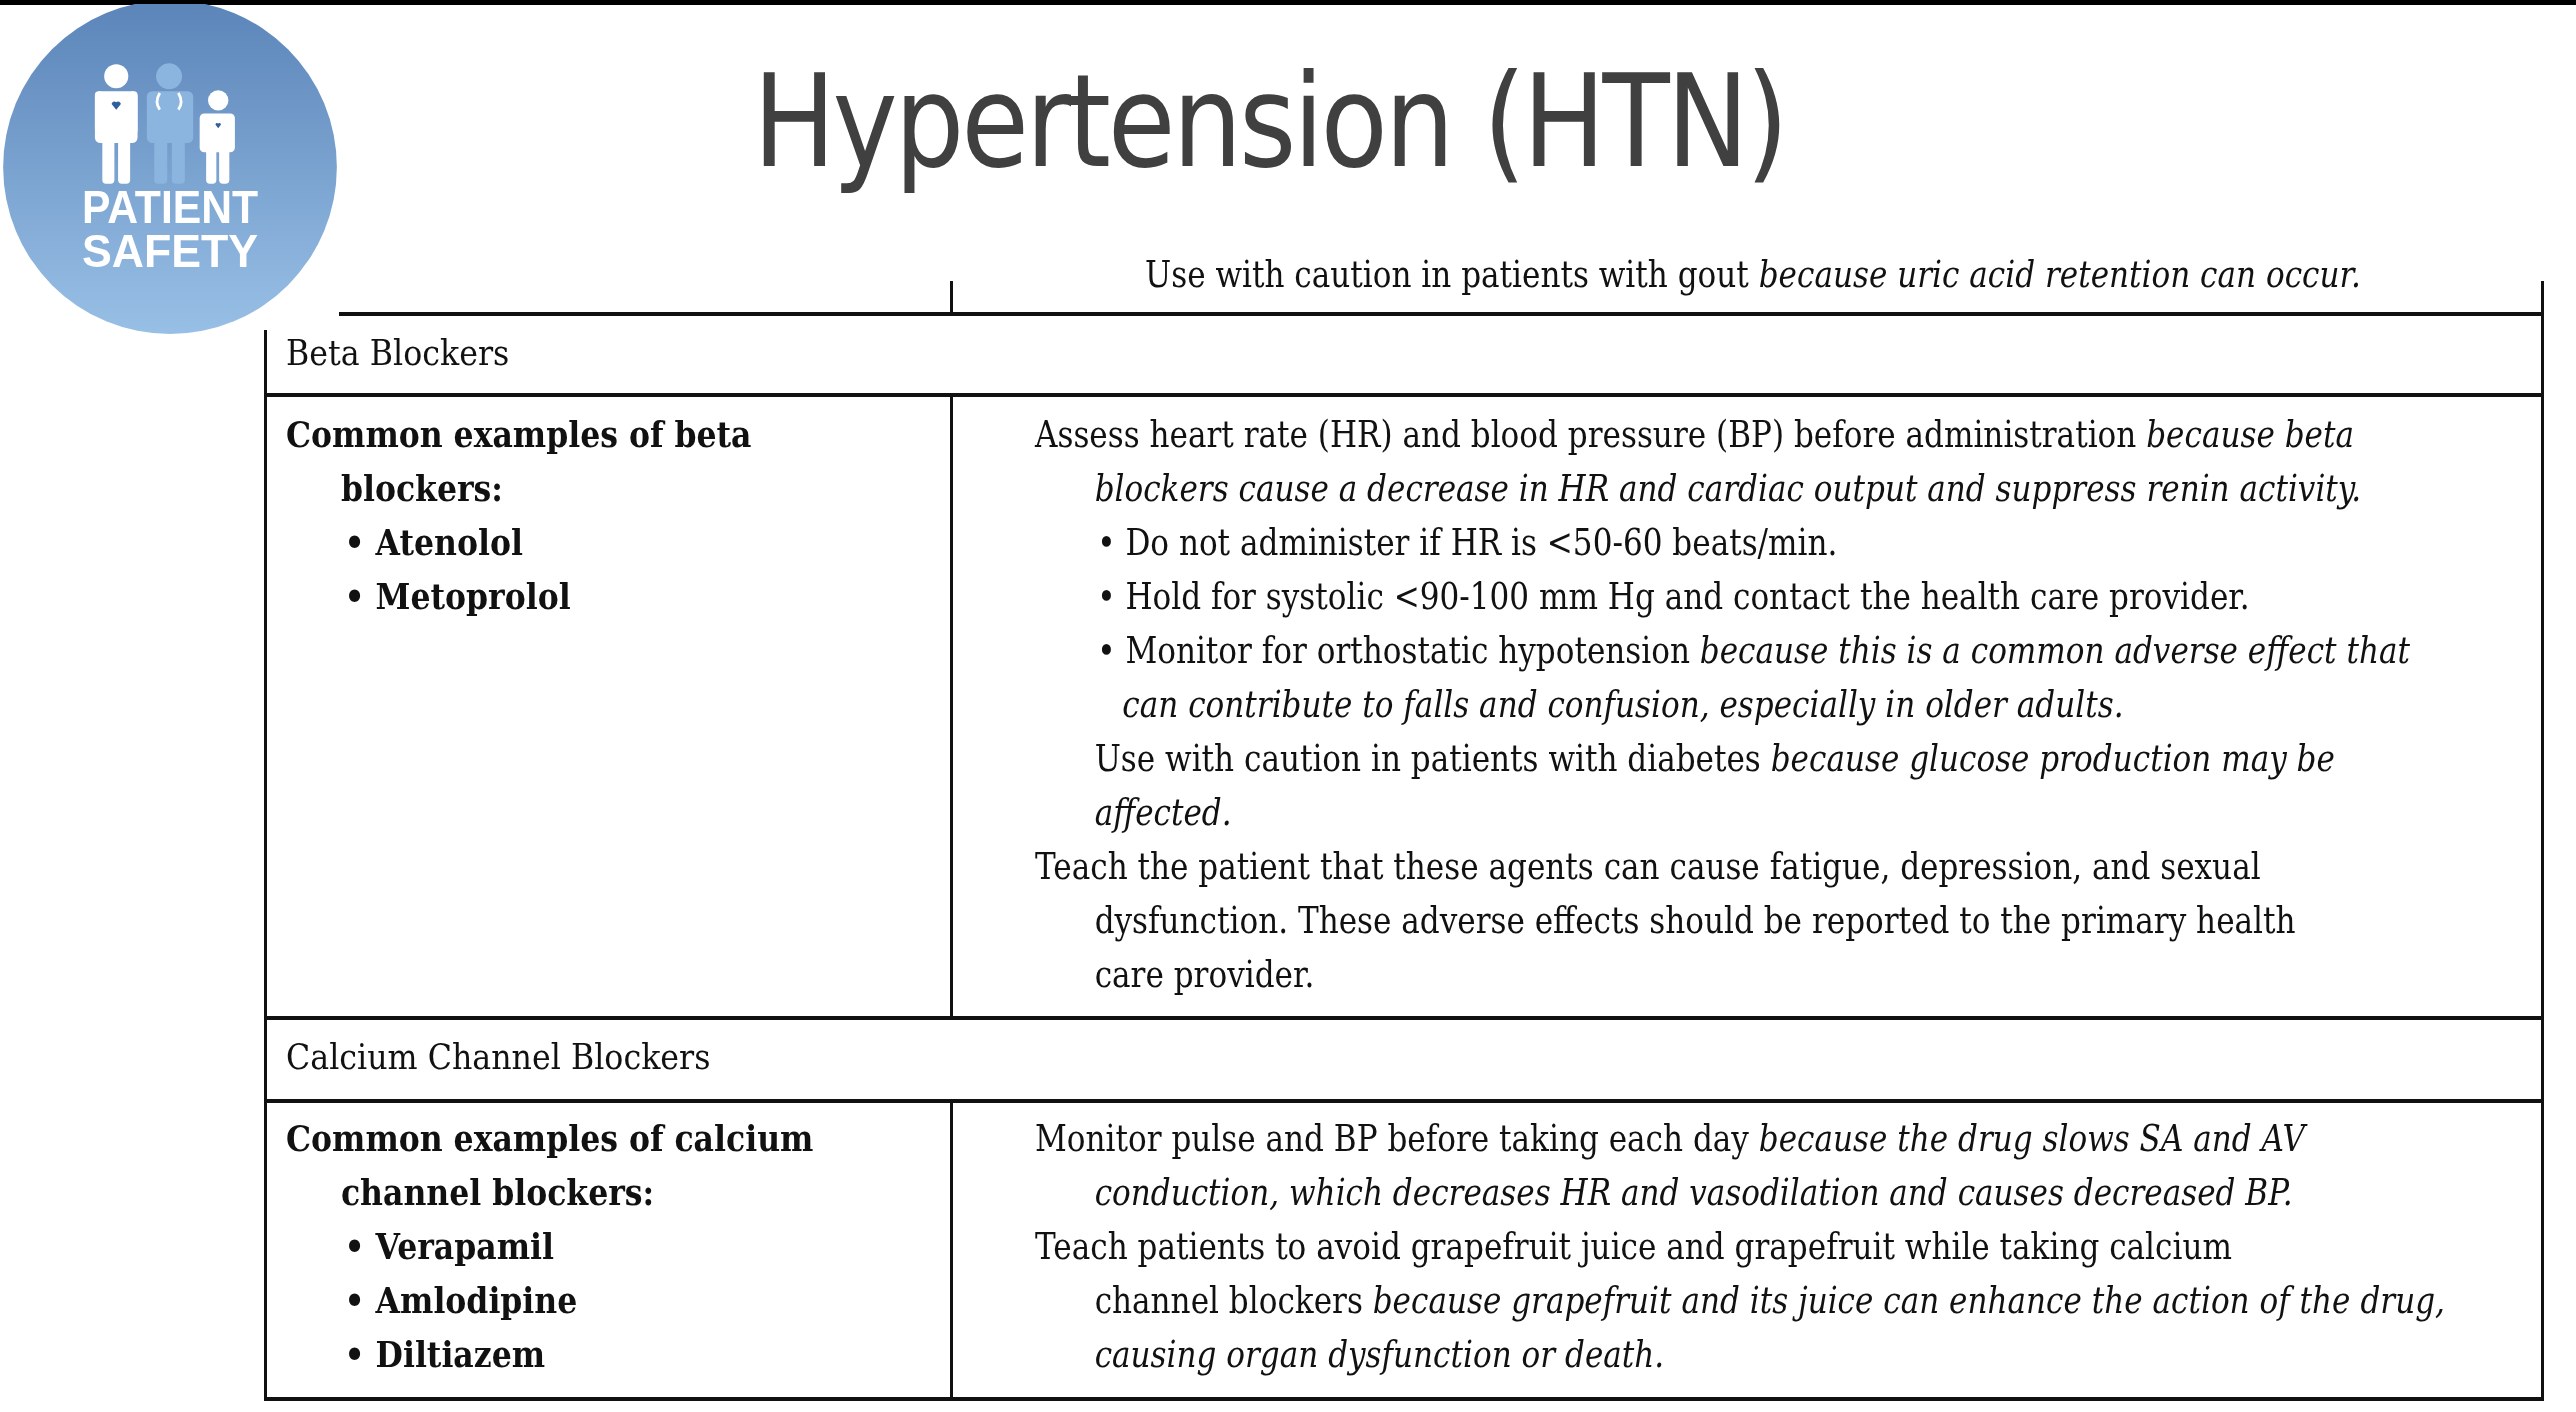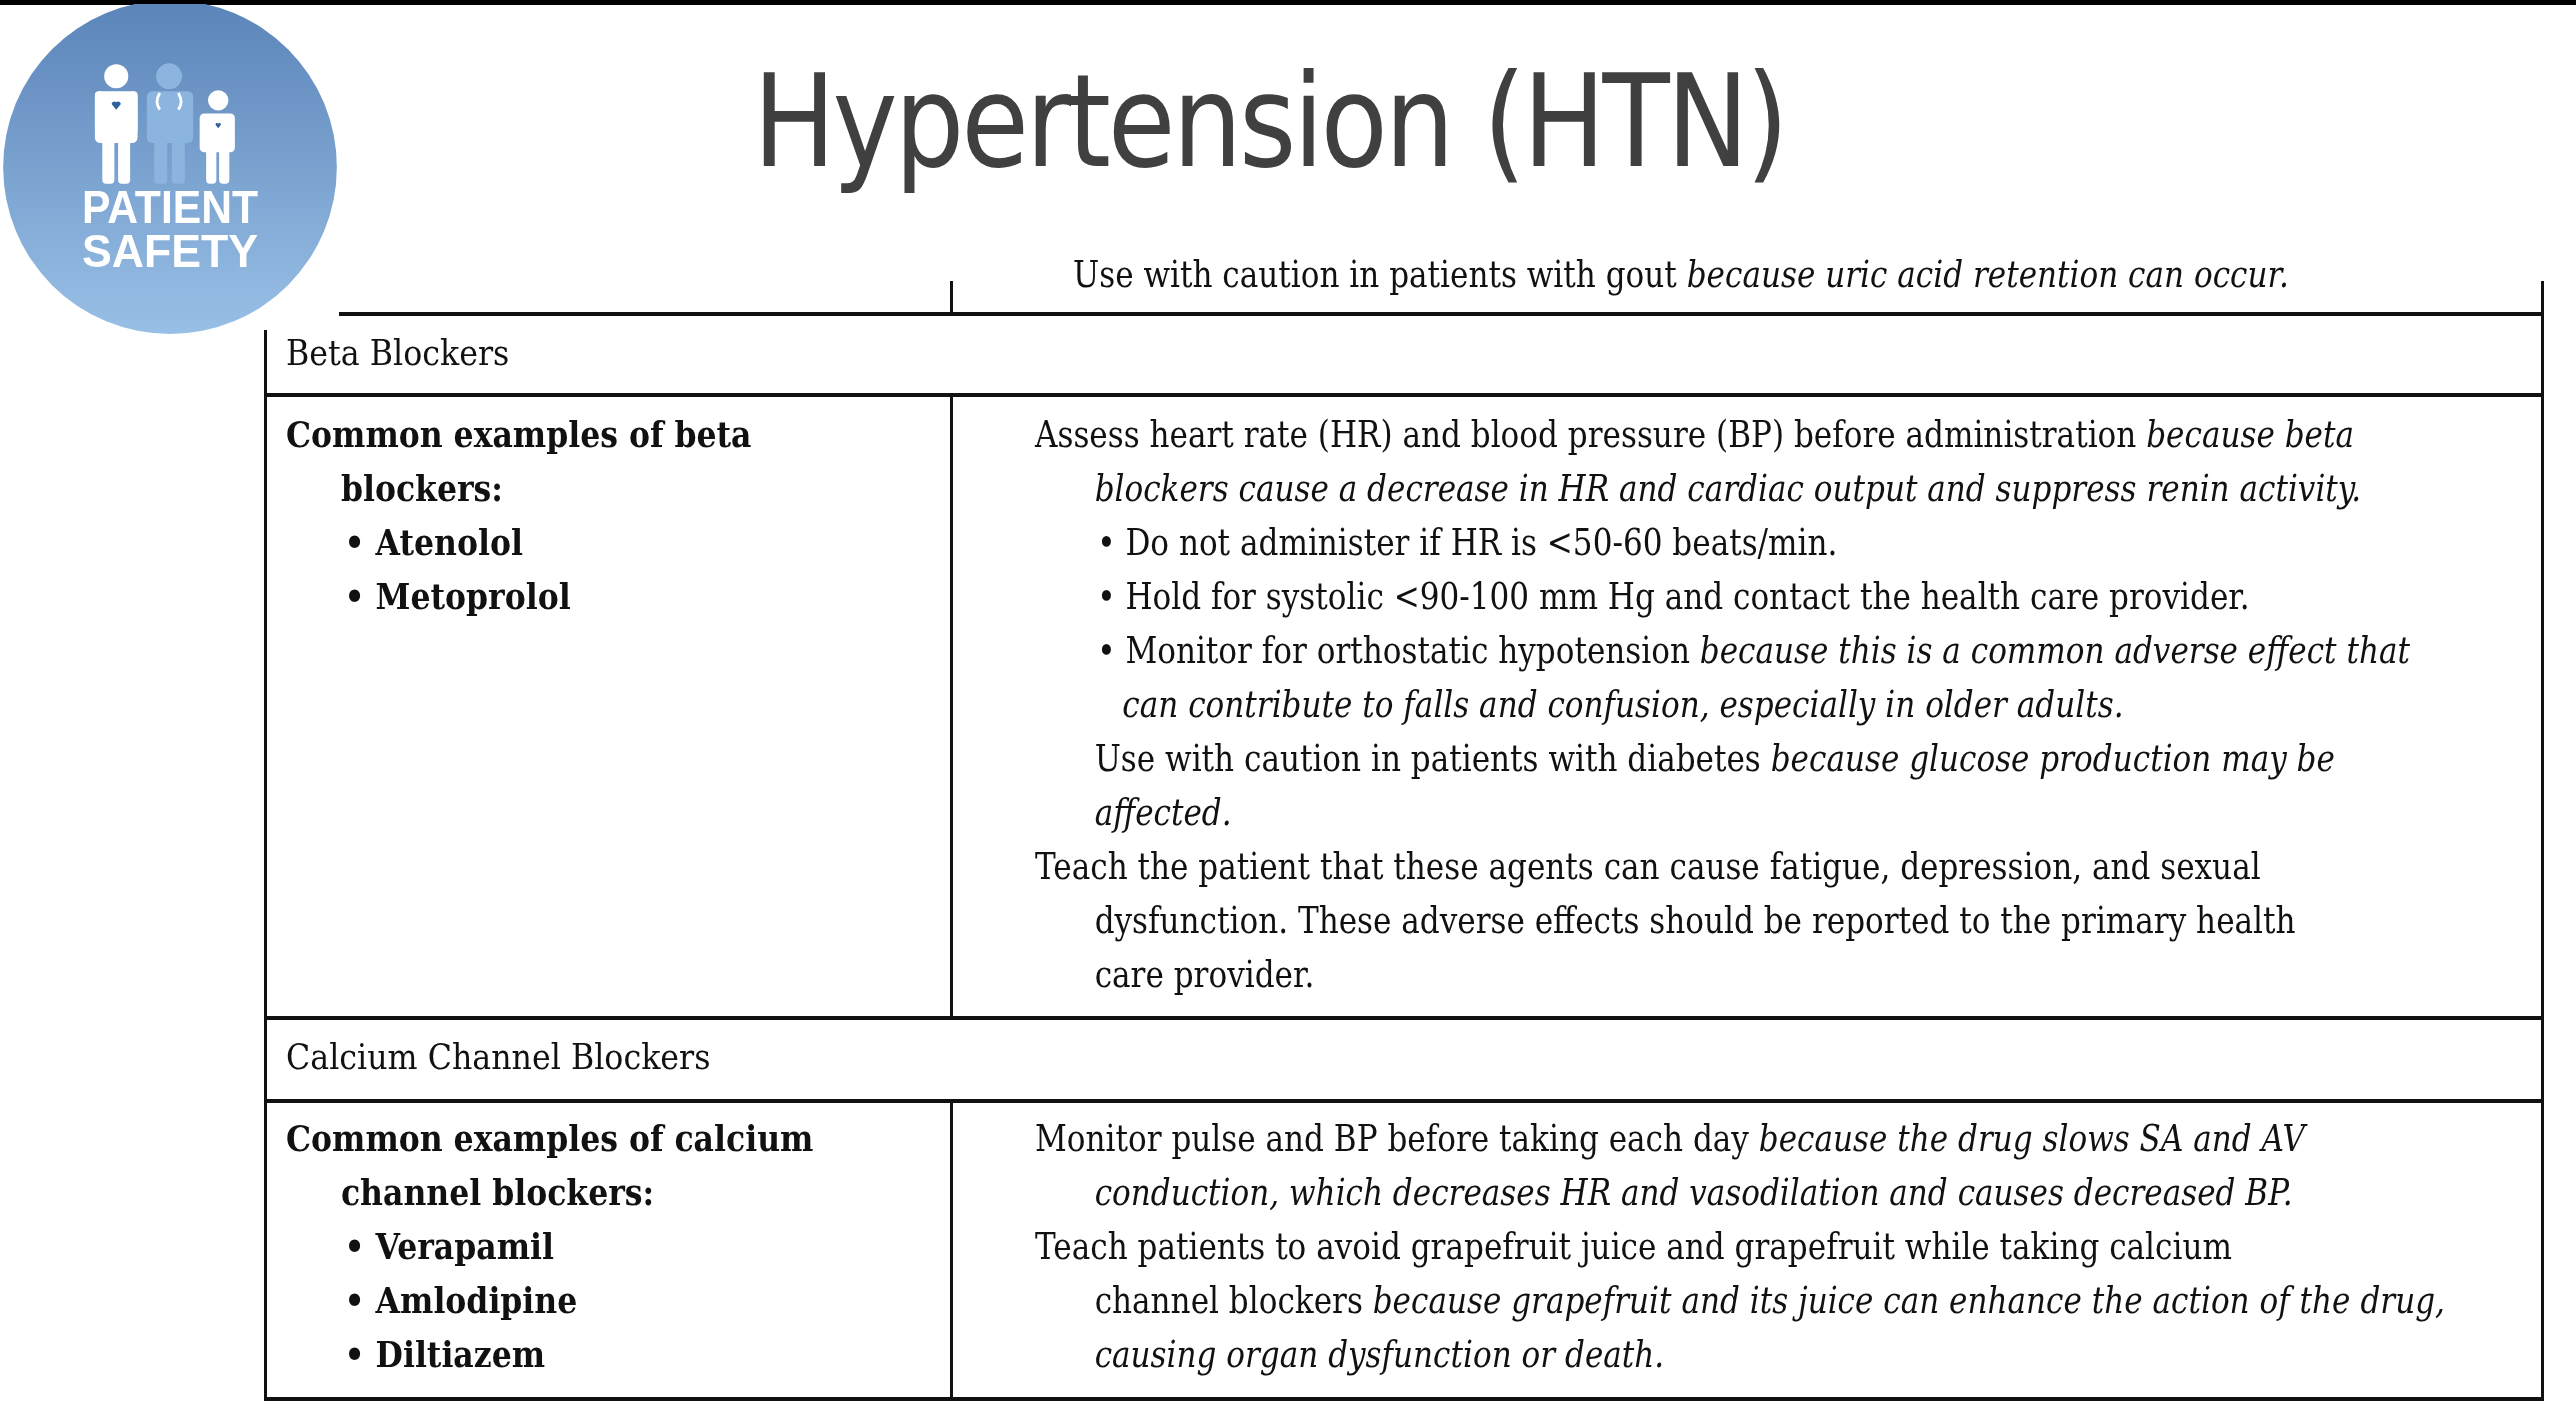--- a/index.html
+++ b/index.html
@@ -21,21 +21,21 @@
     transform: scaleX(0.86); transform-origin: left top;
     white-space: nowrap;
   }
 
   
   .tbl { position: absolute; left: 0; top: 0; }
   .hline { position: absolute; height: 3.7px; background: #111; }
   .vline { position: absolute; width: 2.8px; background: #111; }
 
   .clip-row {
-    position: absolute; left: 897px; top: 249px; width: 1591px; height: 65px;
+    position: absolute; left: 969px; top: 249px; width: 1591px; height: 65px;
     overflow: hidden;
   }
   .clip-row .txt {
     position: absolute; left: 176px; top: 3.7px;
     font-size: 37px; white-space: nowrap; transform: scaleX(0.84); transform-origin: left top;
   }
   .it { font-style: italic; }
 
   .section-head {
     position: absolute; left: 286px; font-size: 36px; white-space: nowrap;

